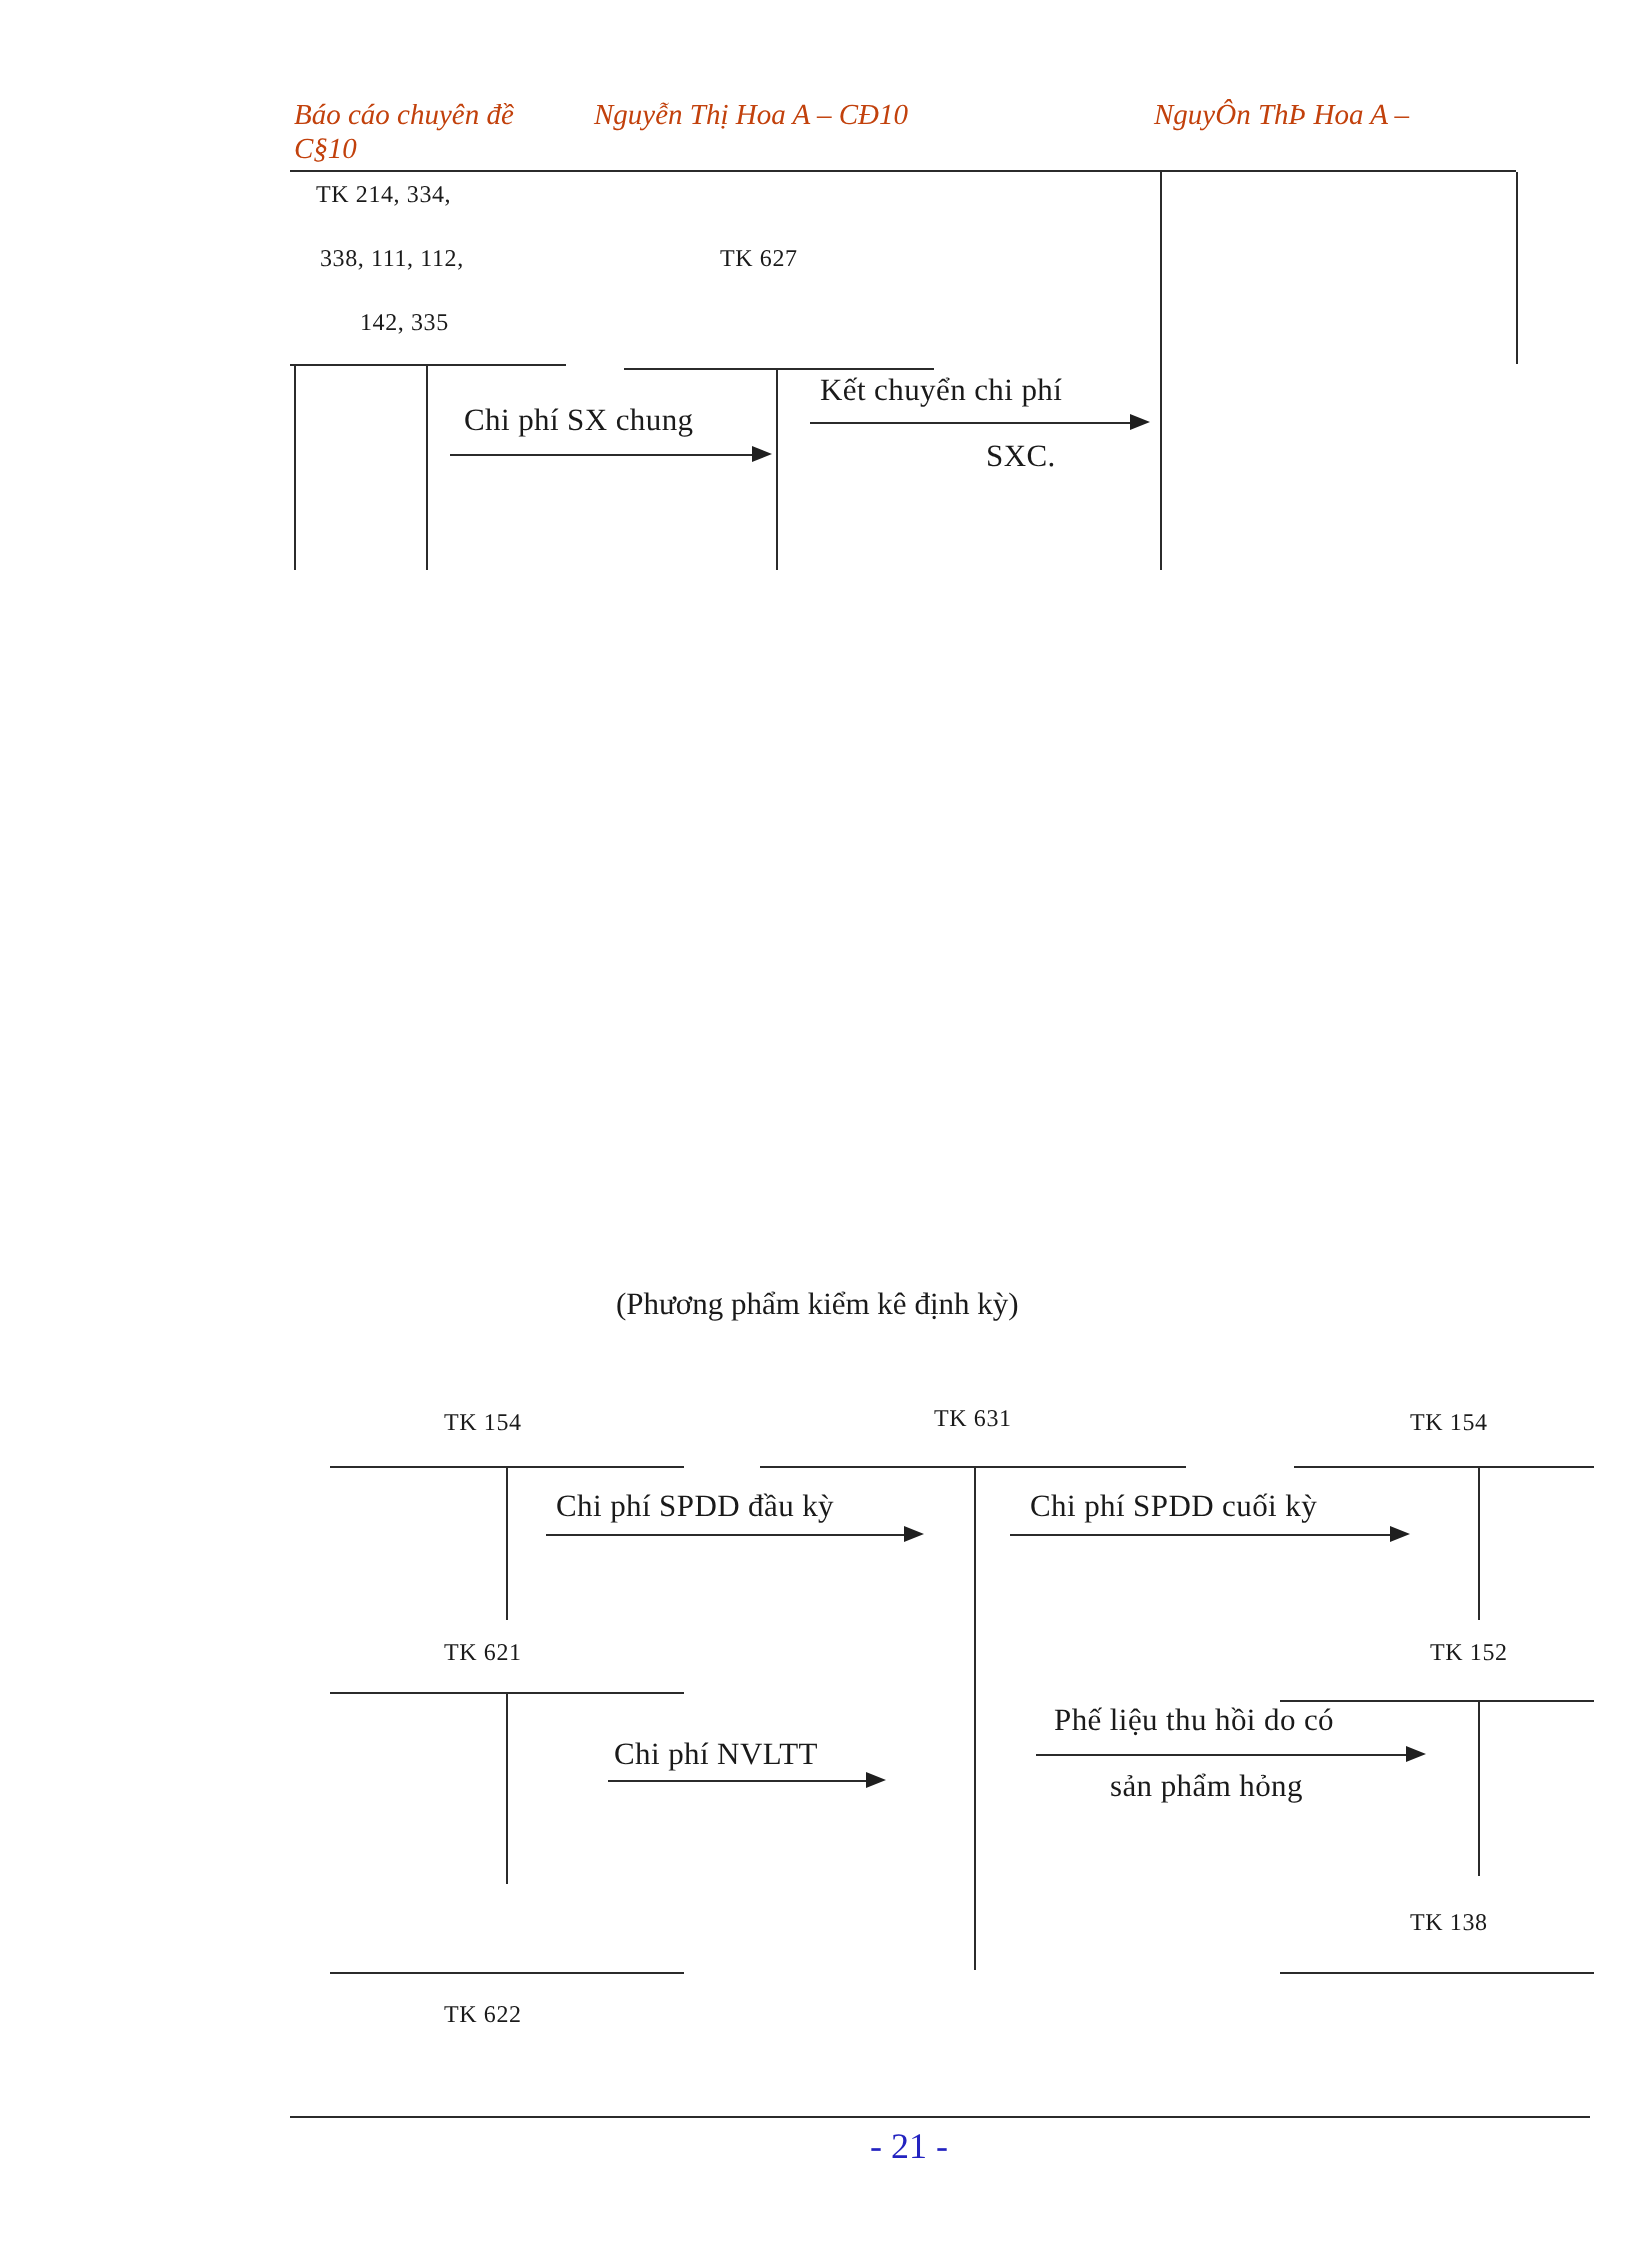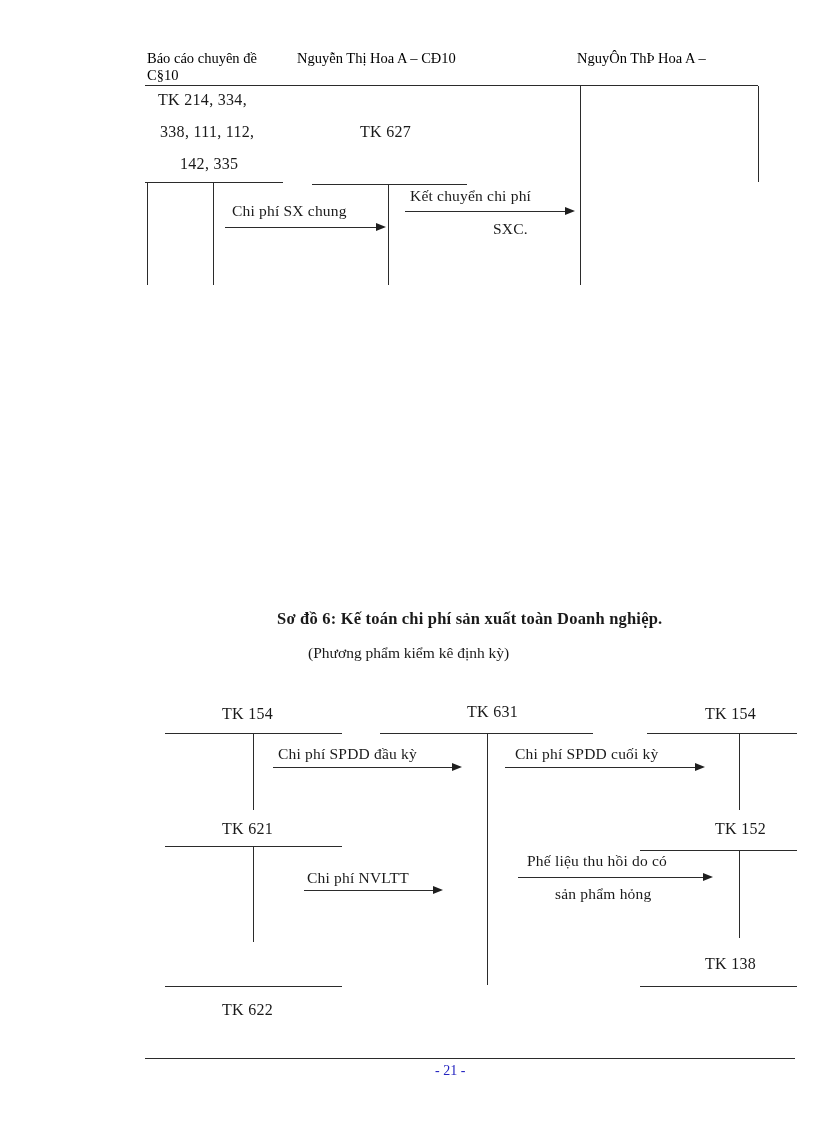--- a/index.html
+++ b/index.html
@@ -7,25 +7,25 @@
     position:relative;width:816px;height:1123px;background:#ffffff;
     font-family:"Liberation Serif","DejaVu Serif",serif;color:#1a1a1a;
     margin:0 auto;overflow:hidden;
   }
   .txt{position:absolute;white-space:nowrap;font-size:16px;line-height:1.15;}
   .hl{position:absolute;height:1.4px;background:#2b2b2b;}
   .vl{position:absolute;width:1.4px;background:#2b2b2b;}
   .ah{position:absolute;width:0;height:0;
       border-top:4.5px solid transparent;border-bottom:4.5px solid transparent;
       border-left:10px solid #1f1f1f;}
-  .hdr{font-size:14.5px;color:#000000;}
-  .ftr{font-size:14px;color:#2323c0;}
+  .hdr{font-style:italic;font-size:14.5px;color:#c2410c;}
+  .ftr{font-size:18px;color:#2323c0;}
   .title{font-weight:bold;font-size:16.5px;letter-spacing:.2px;}
   .subtitle{font-size:15.5px;}
-  .lbl{font-size:16px;letter-spacing:.3px;}
+  .lbl{font-size:12px;letter-spacing:.3px;}
   .arrlbl{font-size:15.5px;letter-spacing:.2px;text-align:right;}
 </style>
 </head>
 <body>
 
 <div class="page">
 
   <span class="txt hdr" style="left:147px;top:50px;">Báo cáo chuyên đề</span>
   <span class="txt hdr" style="left:297px;top:50px;text-align:right;">Nguyễn Thị Hoa A – CĐ10</span>
   <span class="txt hdr" style="left:577px;top:50px;">NguyÔn ThÞ Hoa A –</span>
@@ -49,21 +49,20 @@
 
   <span class="txt arrlbl" style="left:232px;top:202px;">Chi phí SX chung</span>
   <div class="hl" style="left:225px;top:227px;width:151px;"></div>
   <div class="ah" style="left:376px;top:223px;"></div>
 
   <span class="txt arrlbl" style="left:410px;top:187px;">Kết chuyển chi phí</span>
   <div class="hl" style="left:405px;top:211px;width:161px;"></div>
   <div class="ah" style="left:565px;top:207px;"></div>
   <span class="txt arrlbl" style="left:493px;top:220px;">SXC.</span>
 
-  <span class="txt title" style="left:277px;top:610px;">Sơ đồ 6: Kế toán chi phí sản xuất toàn Doanh nghiệp.</span>
   <span class="txt subtitle" style="left:308px;top:644px;">(Phương phẩm kiểm kê định kỳ)</span>
 
   <span class="txt lbl" style="left:222px;top:705px;">TK 154</span>
   <span class="txt lbl" style="left:467px;top:703px;text-align:right;">TK 631</span>
   <span class="txt lbl" style="left:705px;top:705px;">TK 154</span>
 
   <div class="hl" style="left:165px;top:733px;width:177px;"></div>
   <div class="hl" style="left:380px;top:733px;width:213px;"></div>
   <div class="hl" style="left:647px;top:733px;width:150px;"></div>
 

